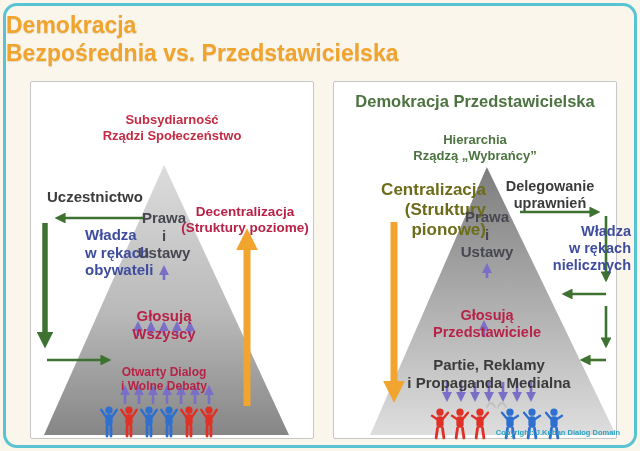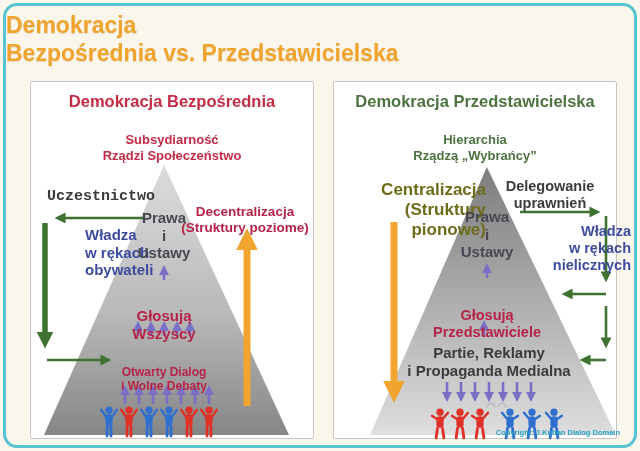--- a/index.html
+++ b/index.html
@@ -94,21 +94,20 @@
 </svg>
 
 <div class="frame">
   <div class="main-title">
     <div>Demokracja</div>
     <div>Bezpośrednia vs. Przedstawicielska</div>
   </div>
 
   <section class="panel panel-left">
     <div class="panel-head">
-      <div class="h">Demokracja Bezpośrednia</div>
       <div class="s">Subsydiarność
 Rządzi Społeczeństwo</div>
     </div>
 
     <div class="pyramid pyr-l"></div>
 
     <svg class="overlay" viewBox="0 0 282 356">
       <defs>
         <marker id="ghL" viewBox="0 0 10 10" refX="6" refY="5" markerWidth="4.2" markerHeight="4.2" orient="auto">
             <path d="M0 0 L10 5 L0 10 z" fill="#3E7230"></path>
@@ -149,21 +148,21 @@
         <line class="pa" x1="94" y1="322" x2="94" y2="307" marker-end="url(#phL)"></line>
         <line class="pa" x1="108" y1="322" x2="108" y2="307" marker-end="url(#phL)"></line>
         <line class="pa" x1="122" y1="322" x2="122" y2="307" marker-end="url(#phL)"></line>
         <line class="pa" x1="136" y1="322" x2="136" y2="307" marker-end="url(#phL)"></line>
         <line class="pa" x1="150" y1="322" x2="150" y2="307" marker-end="url(#phL)"></line>
         <line class="pa" x1="164" y1="322" x2="164" y2="307" marker-end="url(#phL)"></line>
         <line class="pa" x1="178" y1="322" x2="178" y2="307" marker-end="url(#phL)"></line>
       </g>
     </svg>
 
-    <div class="lbl c-dark" style="left:16px; top:106px; font-size:15px;font-family:Liberation Mono, monospace;">Uczestnictwo</div>
+    <div class="lbl c-dark" style="left:16px; top:106px; font-size:15px;">Uczestnictwo</div>
     <div class="lbl c-crimson center" style="left:146px; top:98px; width:136px; font-size:13.5px;">Decentralizacja
 (Struktury poziome)</div>
     <div class="lbl c-blue" style="left:21px; top:144px; font-size:15px;">Władza
 w rękach
 obywateli</div>
     <div class="lbl c-slate center" style="left:83px; top:127px; width:100px; font-size:15px;">Prawa
 i
 Ustawy</div>
     <div class="lbl c-crimson center" style="left:73px; top:201px; width:120px; font-size:15px;">Głosują
 Wszyscy</div>
@@ -253,21 +252,21 @@
     <div class="lbl c-dark center" style="left:152px; top:96px; width:128px; font-size:14.5px;">Delegowanie
 uprawnień</div>
     <div class="lbl c-blue" style="left:178px; top:141px; width:86px; font-size:14.5px; text-align:right;">Władza
 w rękach
 nielicznych</div>
     <div class="lbl c-slate center" style="left:103px; top:126px; width:100px; font-size:15px;">Prawa
 i
 Ustawy</div>
     <div class="lbl c-crimson center" style="left:63px; top:201px; width:180px; font-size:14.5px;">Głosują
 Przedstawiciele</div>
-    <div class="lbl c-dark center" style="left:33px; top:262px; width:244px; font-size:15px;">Partie, Reklamy
+    <div class="lbl c-dark center" style="left:33px; top:274px; width:244px; font-size:15px;">Partie, Reklamy
 i Propaganda Medialna</div>
 
     <div class="people people-right">
         <svg class="person red" viewBox="0 0 22 36">
           <use href="#person-fight"></use>
         </svg>
         <svg class="person red" viewBox="0 0 22 36">
           <use href="#person-fight"></use>
         </svg>
         <svg class="person red" viewBox="0 0 22 36">

